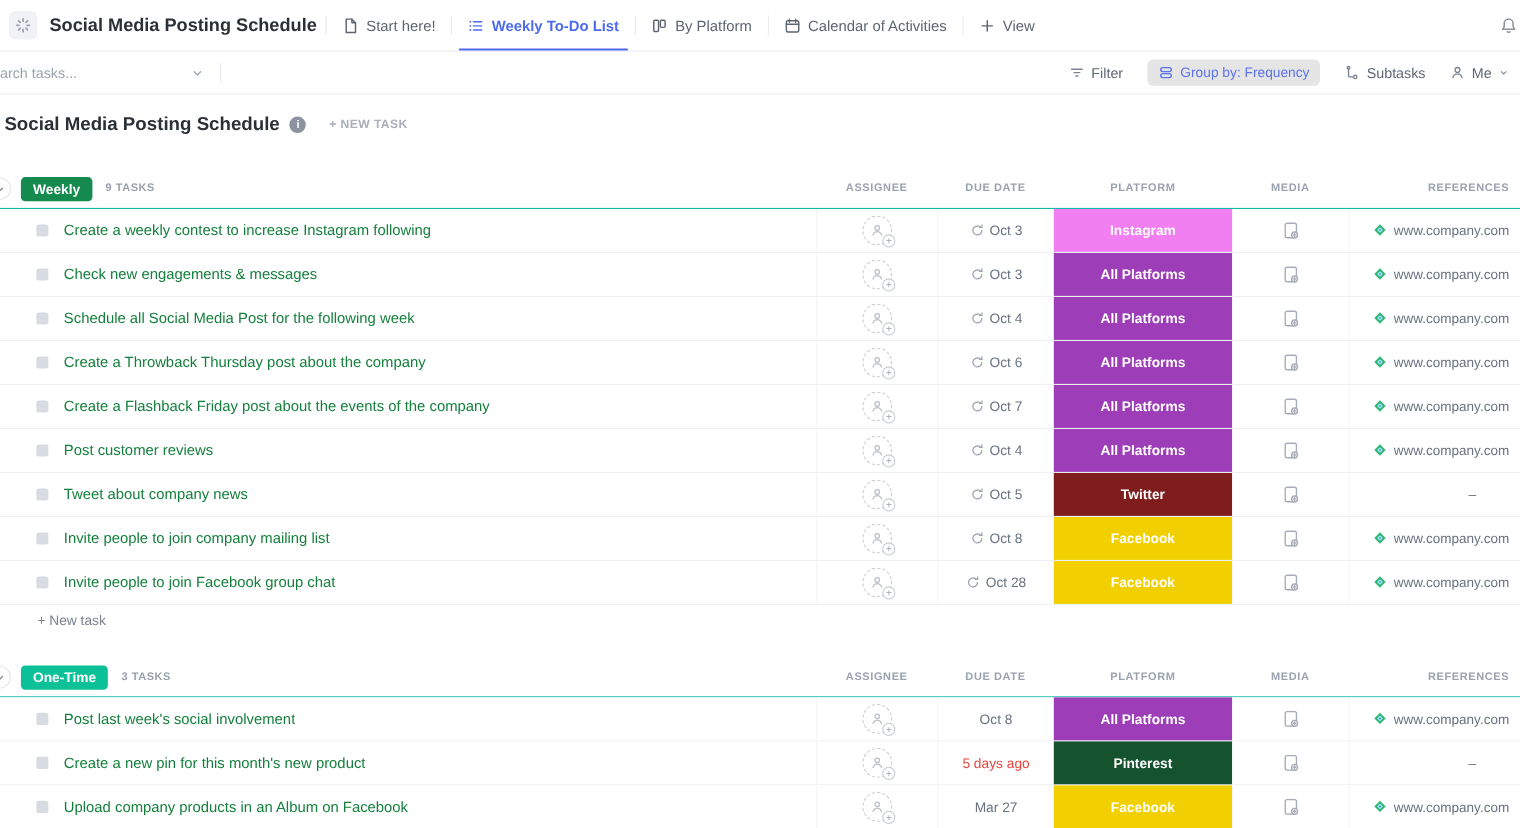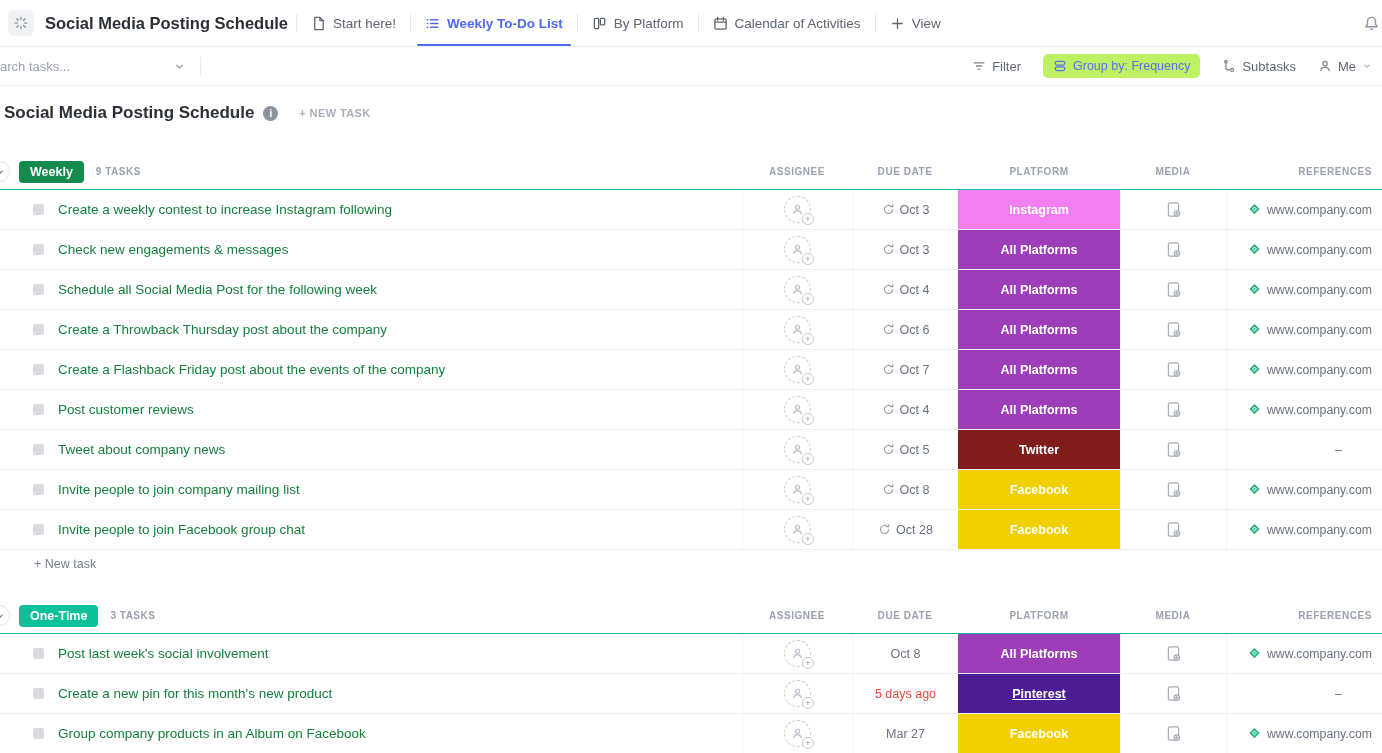--- a/index.html
+++ b/index.html
@@ -23,21 +23,21 @@
 
   
   .toolbar{height:39px;display:flex;align-items:center;border-bottom:1px solid #eceef2;padding:0 10px 0 0}
   .search{width:192px;display:flex;align-items:center;justify-content:space-between;color:#9aa3ad;cursor:text}
   .search-text{font-size:13px;margin-left:0}
   .search svg{width:13px;height:13px;margin-right:6px}
   .tool-div{width:1px;height:18px;background:#e7e9ee;margin-left:8px}
   .toolbar-right{margin-left:auto;display:flex;align-items:center;gap:22px;font-size:13px;color:#5f6773}
   .tbtn{display:flex;align-items:center;gap:6px;cursor:pointer;white-space:nowrap}
   .tbtn svg{width:14px;height:14px;color:#7d8593}
-  .pill{background:#bef264;color:#5b72ee;padding:5px 10px;border-radius:5px;font-size:12.5px}
+  .pill{background:#e5e5e5;color:#5b72ee;padding:5px 10px;border-radius:5px;font-size:12.5px}
   .pill svg{color:#5b72ee}
 
   
   .page-head{display:flex;align-items:center;gap:9px;margin:16px 0 0 4px;height:22px}
   .page-title{font-size:17px;font-weight:700;color:#2b3036}
   .info-badge{width:15px;height:15px;border-radius:50%;background:#8d939e;color:#fff;font-size:10px;font-weight:700;display:flex;align-items:center;justify-content:center;cursor:pointer}
   .new-task-top{color:#a9afba;font-size:11px;font-weight:600;letter-spacing:.4px;margin-left:12px;cursor:pointer}
 
   
   .grid{display:grid;grid-template-columns:minmax(0,1fr) 110px 106px 162px 106px 156px;align-items:center}
@@ -695,40 +695,40 @@
           <path d="M3.2 13.2c.9-2.6 2.7-3.8 4.8-3.8s3.9 1.2 4.8 3.8"></path>
         </svg>
         <span class="plus">+</span>
       </span>
     </div>
     <div class="c-center c-border due-cell">
 
       <span class="due-text red">5 days ago</span>
     </div>
     <div class="c-platform">
-      <div class="platform-block" style="background: #4c1d95; text-decoration: underline;">Pinterest</div>
+      <div class="platform-block" style="background: #14532d;">Pinterest</div>
     </div>
     <div class="c-center c-border">
       <span class="media-btn">
         <svg viewBox="0 0 16 16" fill="none" stroke="currentColor" stroke-width="1.2" stroke-linecap="round">
           <rect x="3.2" y="1.8" width="9.6" height="12.4" rx="1.6"></rect>
           <circle cx="11.2" cy="11.8" r="2.5" fill="#fff"></circle>
           <path d="M11.2 10.7v2.2M10.1 11.8h2.2"></path>
         </svg>
       </span>
     </div>
     <div class="c-right c-border">
 
       <span class="ref-text ref-dash">–</span>
     </div>
   </div>
           <div class="grid row">
     <div class="c-task">
       <span class="cbx"></span>
-      <span class="title">Group company products in an Album on Facebook</span>
+      <span class="title">Upload company products in an Album on Facebook</span>
     </div>
     <div class="c-center c-border">
       <span class="assignee">
         <svg viewBox="0 0 16 16" fill="none" stroke="currentColor" stroke-width="1.4" stroke-linecap="round">
           <circle cx="8" cy="5.2" r="2.5"></circle>
           <path d="M3.2 13.2c.9-2.6 2.7-3.8 4.8-3.8s3.9 1.2 4.8 3.8"></path>
         </svg>
         <span class="plus">+</span>
       </span>
     </div>

